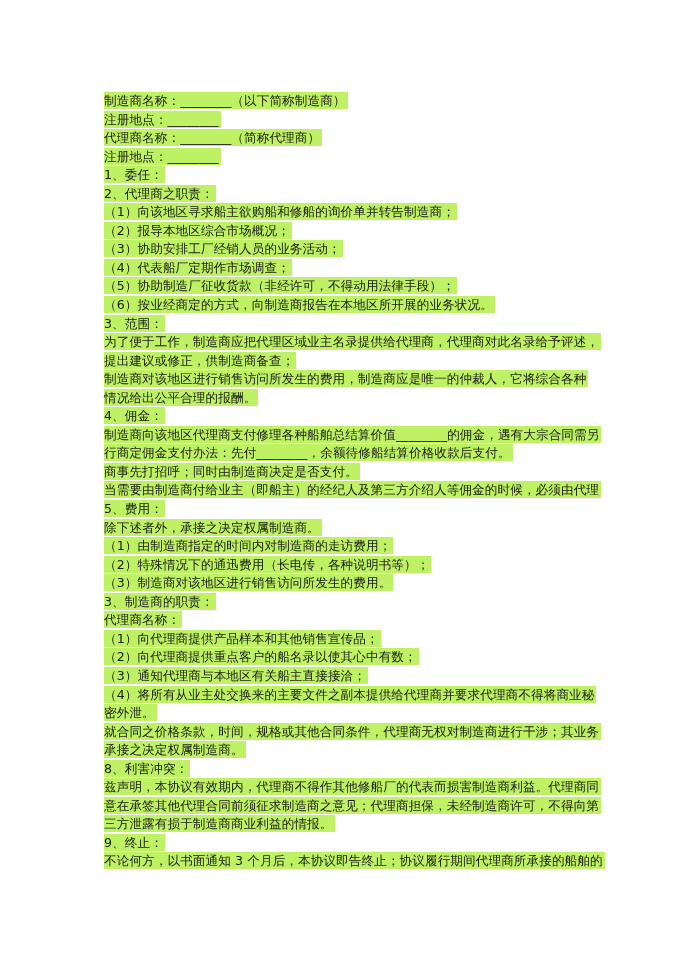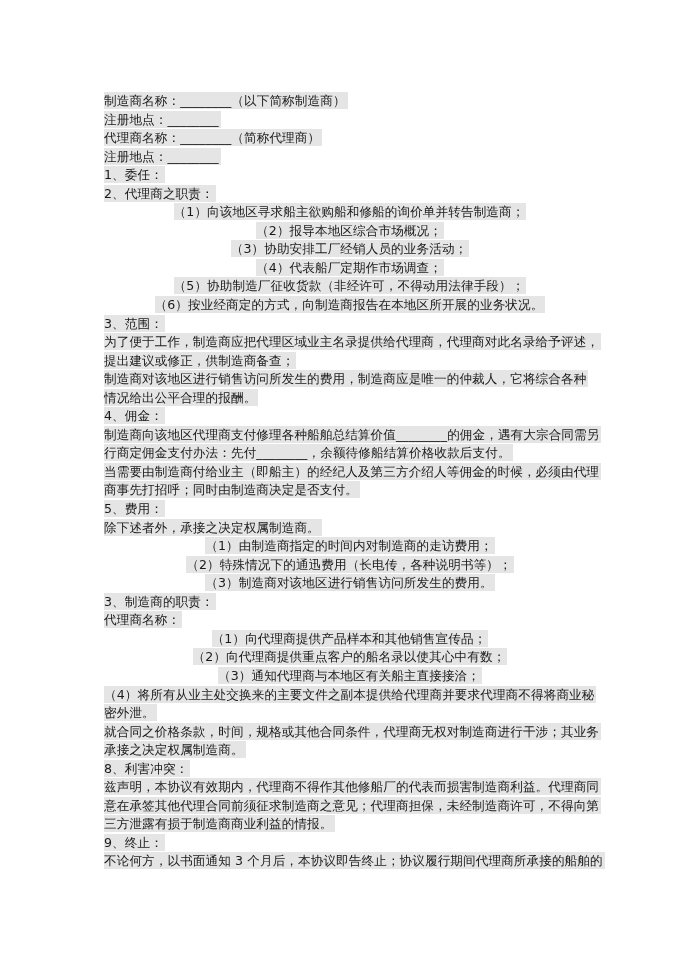--- a/index.html
+++ b/index.html
@@ -23,25 +23,25 @@
     }
     .line {
       display: block;
       height: 18.55px;
       line-height: 18.55px;
       font-size: 12.6px;
       white-space: nowrap;
       letter-spacing: 0.1px;
     }
     .line span.hl {
-      background: #e5e5e5;
+      background: #bef264;
       padding: 1px 2px 1px 0;
     }
     .heading { }
-    .item { padding-left: 0; text-align: center; }
+    .item { padding-left: 0; }
   </style>
 </head>
 <body>
 
 <div class="page">
   <div class="line"><span class="hl">制造商名称：________（以下简称制造商）</span></div>
   <div class="line"><span class="hl">注册地点：________</span></div>
   <div class="line"><span class="hl">代理商名称：________（简称代理商）</span></div>
   <div class="line"><span class="hl">注册地点：________</span></div>
 
@@ -57,22 +57,22 @@
 
   <div class="line heading"><span class="hl">3、范围：</span></div>
   <div class="line"><span class="hl">为了便于工作，制造商应把代理区域业主名录提供给代理商，代理商对此名录给予评述，</span></div>
   <div class="line"><span class="hl">提出建议或修正，供制造商备查；</span></div>
   <div class="line"><span class="hl">制造商对该地区进行销售访问所发生的费用，制造商应是唯一的仲裁人，它将综合各种</span></div>
   <div class="line"><span class="hl">情况给出公平合理的报酬。</span></div>
 
   <div class="line heading"><span class="hl">4、佣金：</span></div>
   <div class="line"><span class="hl">制造商向该地区代理商支付修理各种船舶总结算价值________的佣金，遇有大宗合同需另</span></div>
   <div class="line"><span class="hl">行商定佣金支付办法：先付________，余额待修船结算价格收款后支付。</span></div>
+  <div class="line"><span class="hl">商事先打招呼；同时由制造商决定是否支付。</span></div>
   <div class="line"><span class="hl">当需要由制造商付给业主（即船主）的经纪人及第三方介绍人等佣金的时候，必须由代理</span></div>
-  <div class="line"><span class="hl">商事先打招呼；同时由制造商决定是否支付。</span></div>
 
   <div class="line heading"><span class="hl">5、费用：</span></div>
   <div class="line"><span class="hl">除下述者外，承接之决定权属制造商。</span></div>
   <div class="line item"><span class="hl">（1）由制造商指定的时间内对制造商的走访费用；</span></div>
   <div class="line item"><span class="hl">（2）特殊情况下的通迅费用（长电传，各种说明书等）；</span></div>
   <div class="line item"><span class="hl">（3）制造商对该地区进行销售访问所发生的费用。</span></div>
 
   <div class="line heading"><span class="hl">3、制造商的职责：</span></div>
   <div class="line"><span class="hl">代理商名称：</span></div>
   <div class="line item"><span class="hl">（1）向代理商提供产品样本和其他销售宣传品；</span></div>

